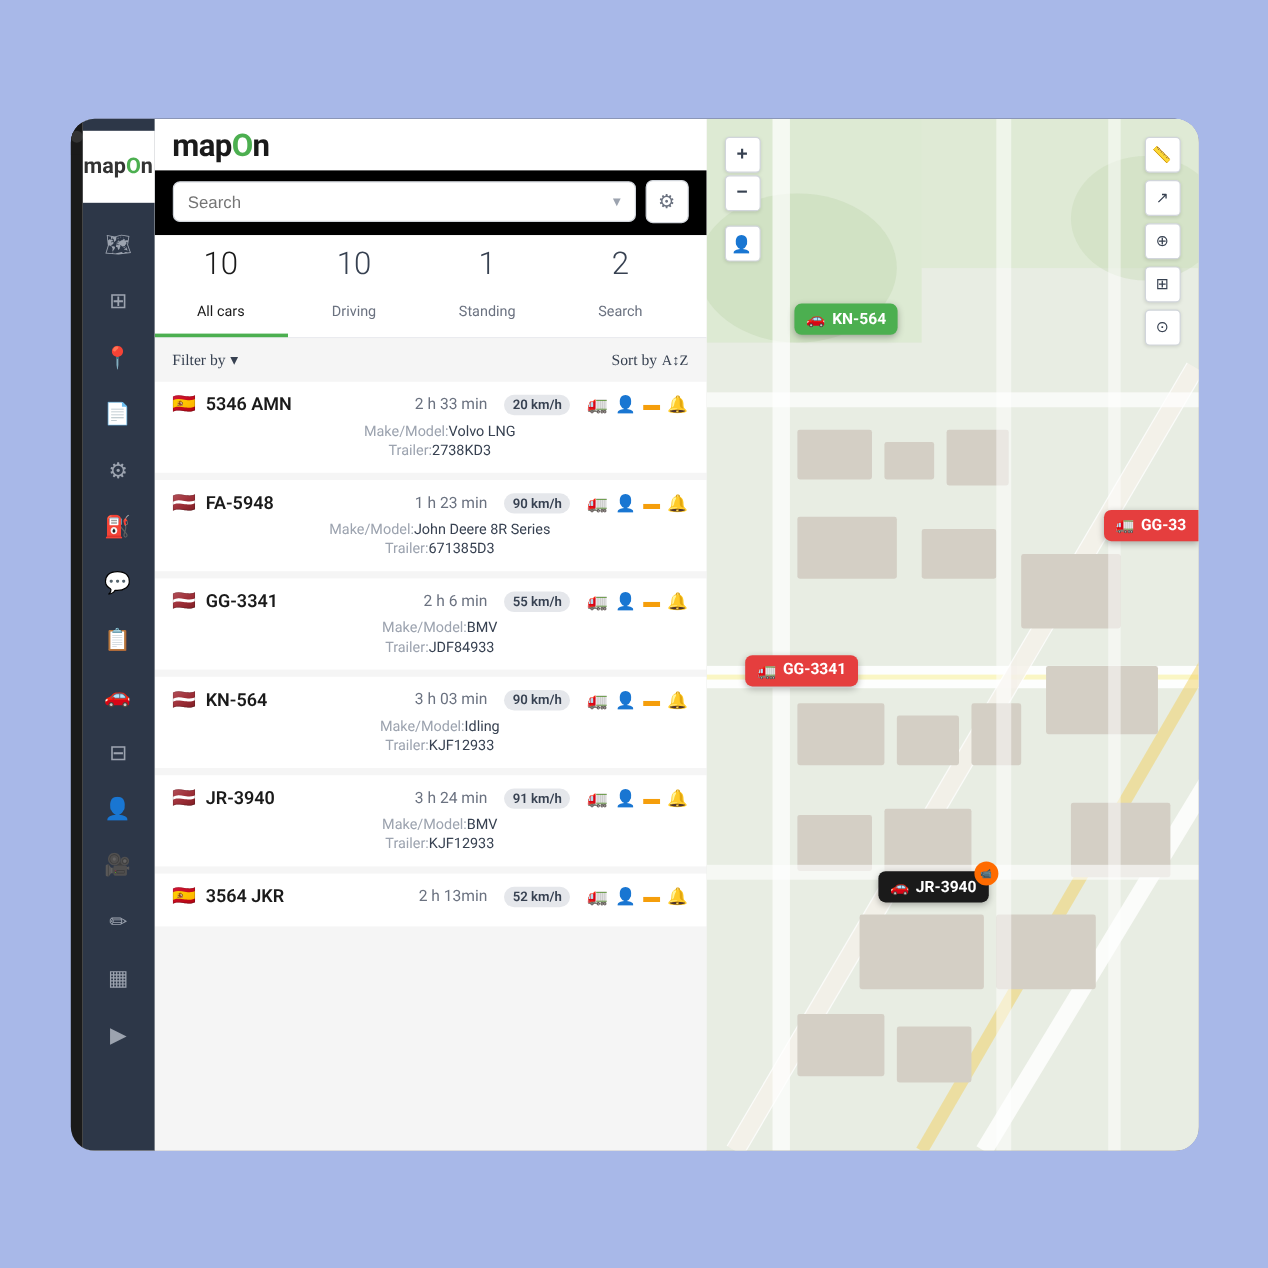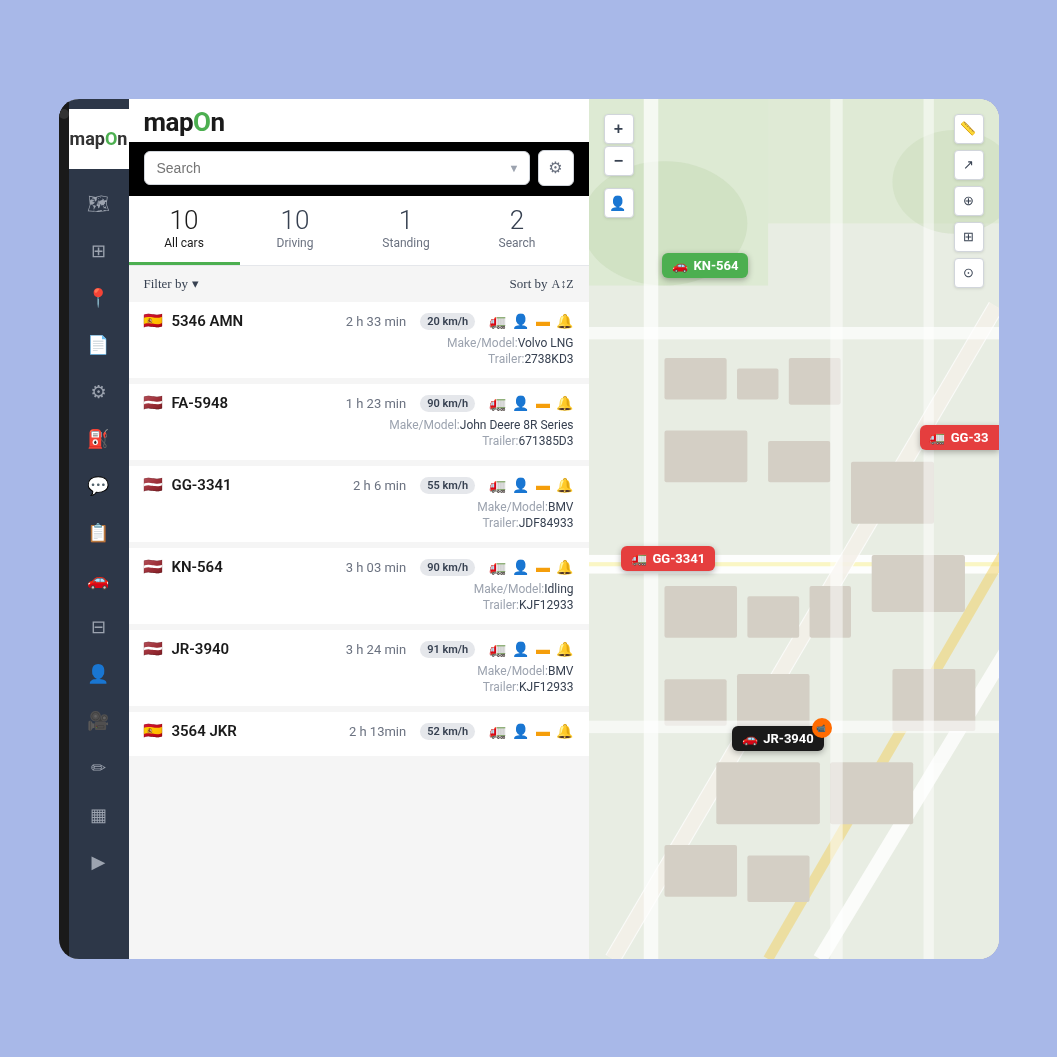--- a/index.html
+++ b/index.html
@@ -169,21 +169,21 @@
     }
     .stat-number {
       font-size: 26px;
       font-weight: 300;
       color: #374151;
       line-height: 1.1;
     }
     .stat-label {
       font-size: 12px;
       color: #6b7280;
-      margin-top: 2px;
+      margin-top: 18px;
     }
     .stat-item.active .stat-number,
     .stat-item.active .stat-label {
       color: #1a1a1a;
     }
     
     .filter-sort-bar {
       display: flex;
       justify-content: space-between;
       align-items: center;
@@ -247,21 +247,21 @@
       display: flex;
       gap: 6px;
       align-items: center;
       margin-left: 6px;
       color: #9ca3af;
       font-size: 14px;
     }
     .icon-yellow { color: #f59e0b; }
     .vehicle-detail {
       display: flex;
-      justify-content: flex-end;
+      justify-content: center;
       font-size: 12px;
       color: #6b7280;
       margin-bottom: 2px;
       padding-left: 16px;
     }
     .vehicle-detail-label { color: #9ca3af; }
     .vehicle-detail-value { color: #374151; font-weight: 400; }
     
     .map-area {
       flex: 1;

